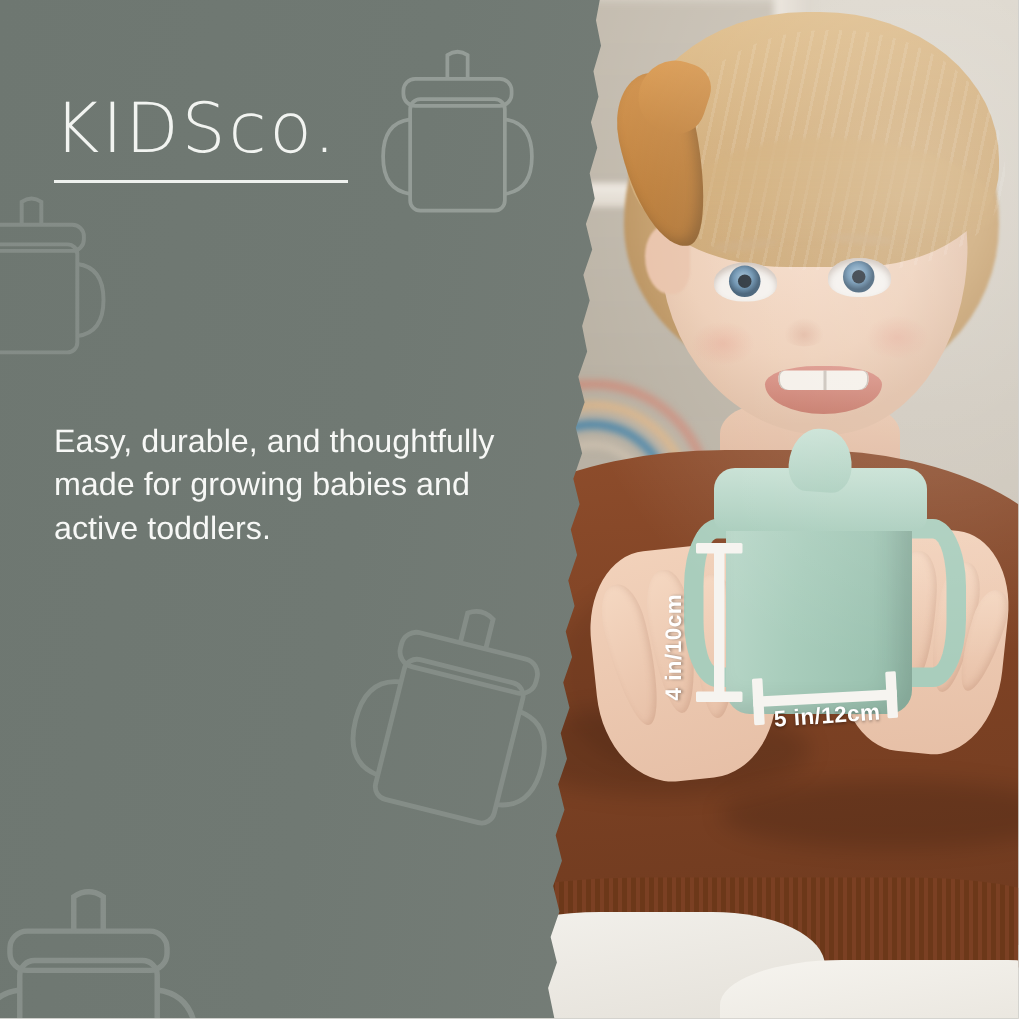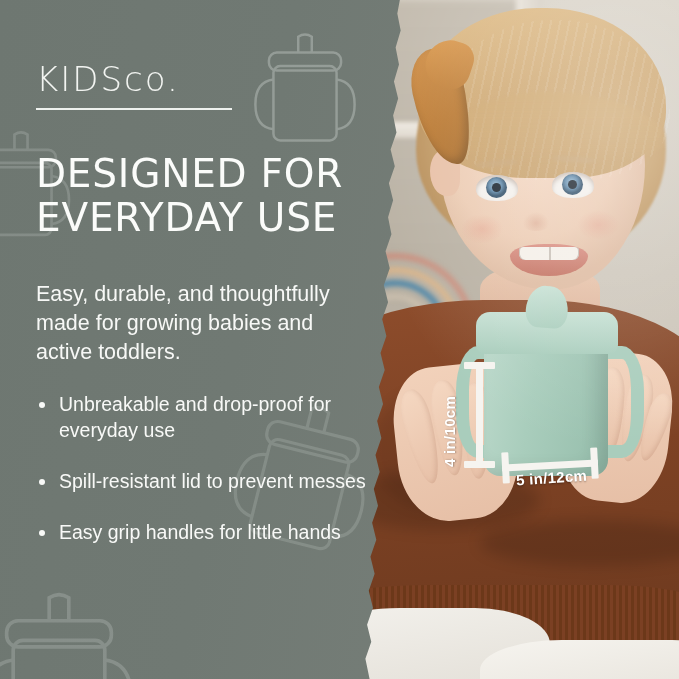--- a/index.html
+++ b/index.html
@@ -388,21 +388,21 @@
     color: #e9eeea;
   }
   .wm svg { display: block; }
 
   .logo {
     position: absolute;
     left: 36px; top: 62px;
     width: 196px;
   }
   .logo-text {
-    font-size: 34px;
+    font-size: 46px;
     font-weight: 300;
     letter-spacing: 2px;
     color: #f2f4f1;
     line-height: 1;
     font-family: "DejaVu Sans", sans-serif;
   }
   .logo-rule {
     margin-top: 12px;
     height: 1.6px;
     background: #eef1ee;
@@ -599,24 +599,18 @@
         <path d="M22 44 q-16 2 -16 22 t16 22"></path>
         <path d="M78 44 q16 2 16 22 t-16 22"></path>
       </svg>
     </div>
 
     <div class="logo">
       <div class="logo-text">KIDSco.</div>
       <div class="logo-rule"></div>
     </div>
 
-    <div class="headline">DESIGNED FOR EVERYDAY USE</div>
 
     <div class="subhead">Easy, durable, and thoughtfully made for growing babies and active toddlers.</div>
 
-    <ul class="bullets">
-      <li class="bullet">Unbreakable and drop-proof for everyday use</li>
-      <li class="bullet">Spill-resistant lid to prevent messes</li>
-      <li class="bullet">Easy grip handles for little hands</li>
-    </ul>
   </div>
 
 </div>
 
 </body></html>

